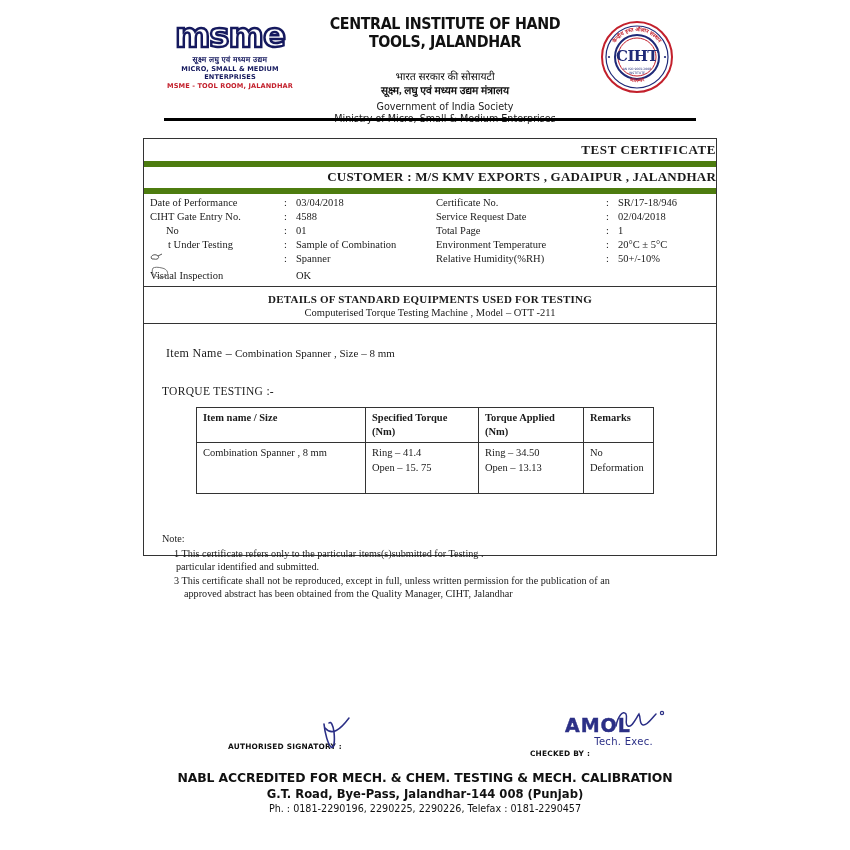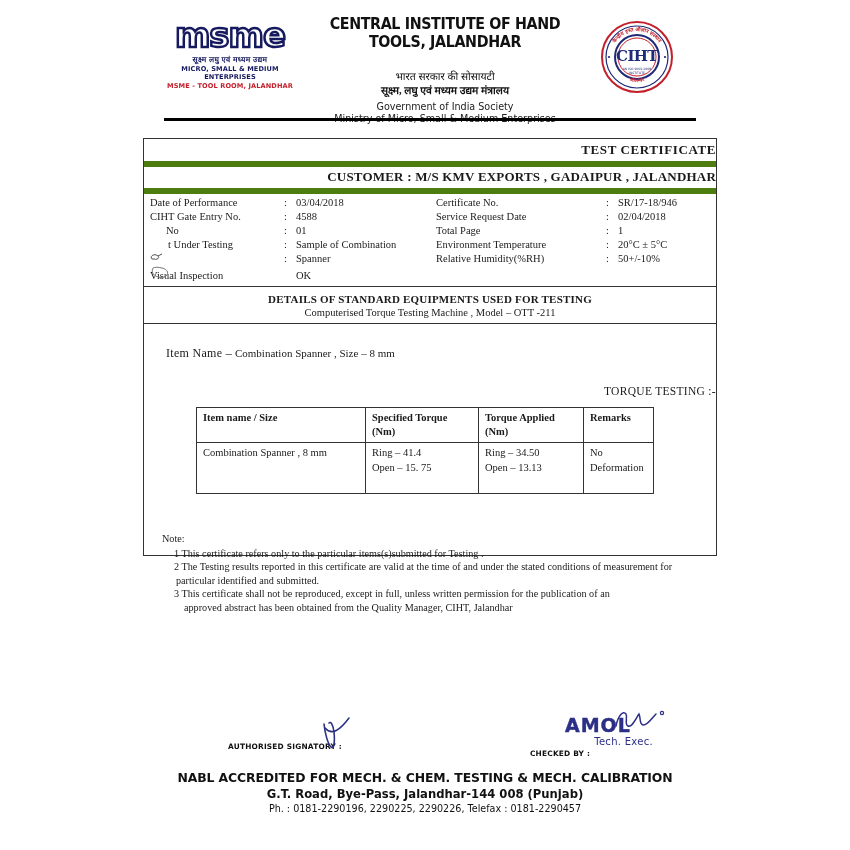--- a/index.html
+++ b/index.html
@@ -97,21 +97,21 @@
   }
 
   .equip { text-align:center; padding:6px 0 5px; border-bottom:1px solid #333; }
   .equip-h { font-size:11px; font-weight:bold; letter-spacing:.2px; }
   .equip-s { font-size:10.5px; margin-top:2px; }
 
   .body-area { position:relative; padding:0; }
   .item-name { font-size:12px; margin:22px 0 0 22px; }
   .item-name .lbl { letter-spacing:.3px; }
   .item-name .val { font-size:11px; }
-  .torque-head { font-size:11.5px; margin:24px 0 0 18px; letter-spacing:.3px;text-align:right; }
+  .torque-head { font-size:11.5px; margin:24px 0 0 18px; letter-spacing:.3px; }
 
   table.tq {
     border-collapse:collapse;
     margin:10px 0 0 52px;
     width:458px;
     font-size:10.5px;
   }
   table.tq th, table.tq td {
     border:1px solid #333;
     padding:3px 6px;
@@ -329,21 +329,20 @@
             <td>
               <span class="cellline">No Deformation</span>
             </td>
           </tr>
         </tbody>
       </table>
 
       <div class="note">
         <div class="note-title">Note:</div>
         <div class="note-item">1 This certificate refers only to the particular items(s)submitted for  Testing  .</div>
-        <div class="note-item">2 The Testing  results reported in this certificate are valid at the time of and  under the stated conditions of measurement for</div>
         <div class="note-cont">particular identified and submitted.</div>
         <div class="note-item">3 This certificate shall not be reproduced, except in full, unless written permission for the publication of an</div>
         <div class="note-cont2">approved abstract has been obtained from the Quality Manager, CIHT, Jalandhar</div>
       </div>
 
     </div>
   </div>
 
   <div class="sig-left">
     <span class="sig-label">AUTHORISED SIGNATORY :</span>

